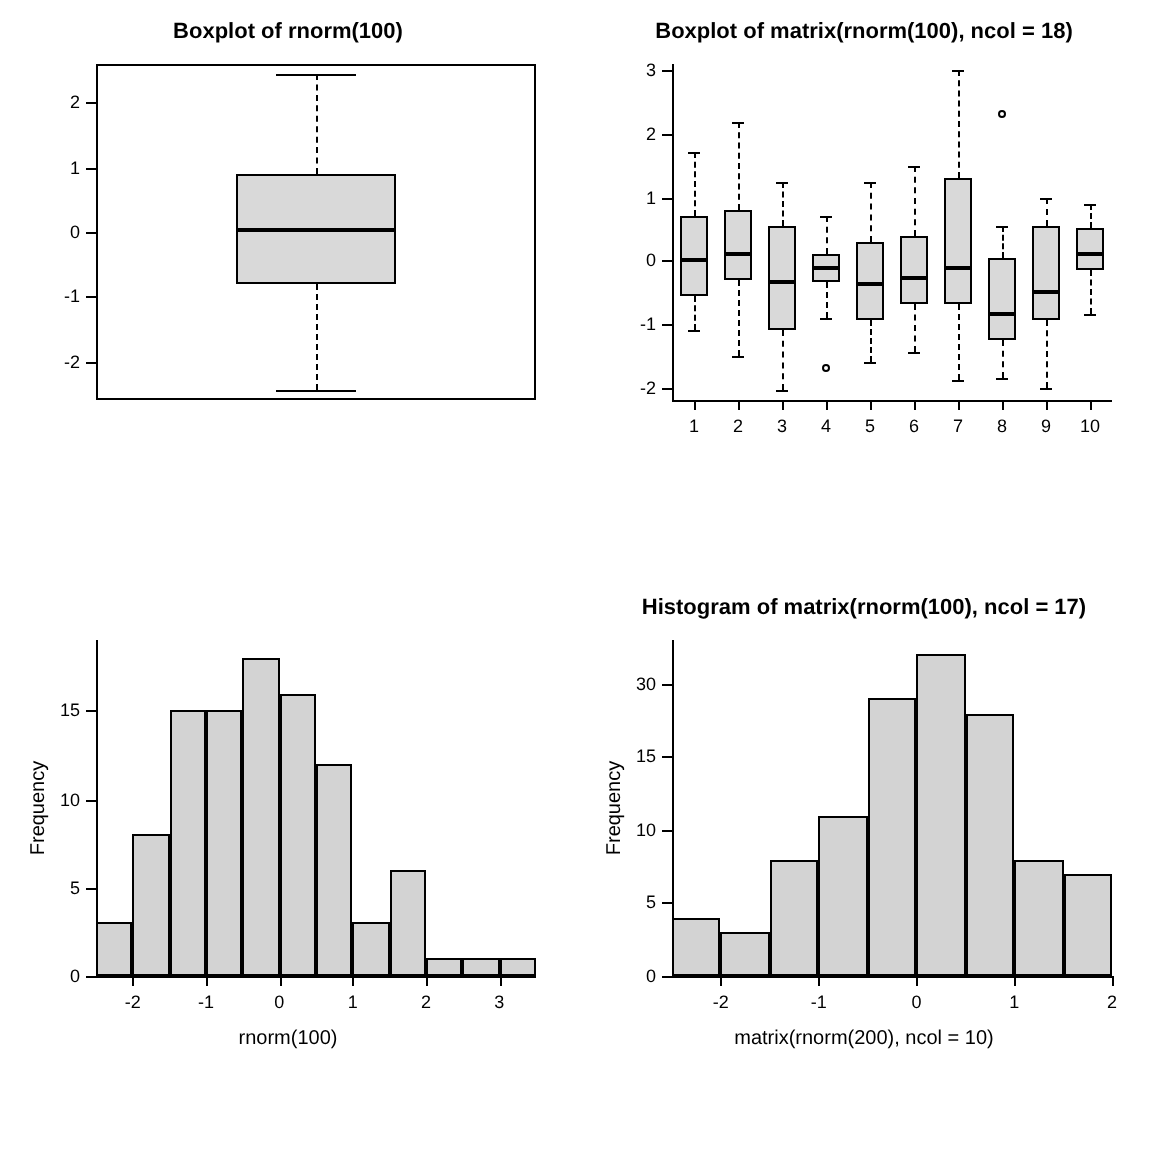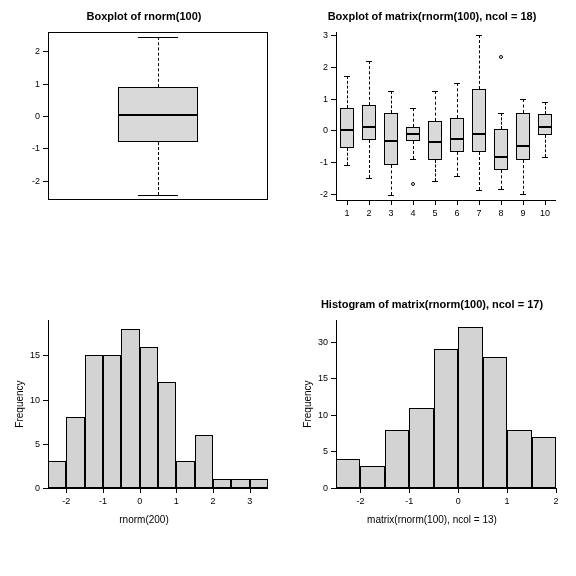--- a/index.html
+++ b/index.html
@@ -266,21 +266,21 @@
       <div class="bar" style="left: 103px; width: 18.3333px; height: 132.632px; top: 67.3684px;"></div>
       <div class="bar" style="left: 121.333px; width: 18.3333px; height: 159.158px; top: 40.8421px;"></div>
       <div class="bar" style="left: 139.667px; width: 18.3333px; height: 141.474px; top: 58.5263px;"></div>
       <div class="bar" style="left: 158px; width: 18.3333px; height: 106.105px; top: 93.8947px;"></div>
       <div class="bar" style="left: 176.333px; width: 18.3333px; height: 26.5263px; top: 173.474px;"></div>
       <div class="bar" style="left: 194.667px; width: 18.3333px; height: 53.0526px; top: 146.947px;"></div>
       <div class="bar" style="left: 213px; width: 18.3333px; height: 8.84211px; top: 191.158px;"></div>
       <div class="bar" style="left: 231.333px; width: 18.3333px; height: 8.84211px; top: 191.158px;"></div>
       <div class="bar" style="left: 249.667px; width: 18.3333px; height: 8.84211px; top: 191.158px;"></div>
       <div class="axis-title-y" style="left: 14px; top: 116px;">Frequency</div>
-      <div class="axis-title-x" style="top: 226px;">rnorm(200)</div>
+      <div class="axis-title-x" style="top: 226px;">rnorm(100)</div>
     </div>
   <div class="panel" id="panel3">
     <div class="ptitle">Histogram of matrix(rnorm(100), ncol = 17)</div>
   <div class="axis-line" style="left: 48px; top: 32px; width: 1px; height: 168px;"></div>
       <div class="axis-line" style="left: 48px; top: 200px; width: 220px; height: 1px;"></div>
       <div class="tick-y" style="left: 43px; top: 200px;"></div>
       <div class="lbl-y" style="left: 0px; top: 200px; width: 40px;">0</div>
       <div class="tick-y" style="left: 43px; top: 163.478px;"></div>
       <div class="lbl-y" style="left: 0px; top: 163.478px; width: 40px;">5</div>
       <div class="tick-y" style="left: 43px; top: 126.957px;"></div>
@@ -302,15 +302,15 @@
       <div class="bar" style="left: 48px; width: 24.4444px; height: 29.2174px; top: 170.783px;"></div>
       <div class="bar" style="left: 72.4444px; width: 24.4444px; height: 21.913px; top: 178.087px;"></div>
       <div class="bar" style="left: 96.8889px; width: 24.4444px; height: 58.4348px; top: 141.565px;"></div>
       <div class="bar" style="left: 121.333px; width: 24.4444px; height: 80.3478px; top: 119.652px;"></div>
       <div class="bar" style="left: 145.778px; width: 24.4444px; height: 138.783px; top: 61.2174px;"></div>
       <div class="bar" style="left: 170.222px; width: 24.4444px; height: 160.696px; top: 39.3043px;"></div>
       <div class="bar" style="left: 194.667px; width: 24.4444px; height: 131.478px; top: 68.5217px;"></div>
       <div class="bar" style="left: 219.111px; width: 24.4444px; height: 58.4348px; top: 141.565px;"></div>
       <div class="bar" style="left: 243.556px; width: 24.4444px; height: 51.1304px; top: 148.87px;"></div>
       <div class="axis-title-y" style="left: 14px; top: 116px;">Frequency</div>
-      <div class="axis-title-x" style="top: 226px;">matrix(rnorm(100), ncol = 13)</div>
+      <div class="axis-title-x" style="top: 226px;">matrix(rnorm(200), ncol = 10)</div>
     </div>
 </div>
 
 </body></html>

